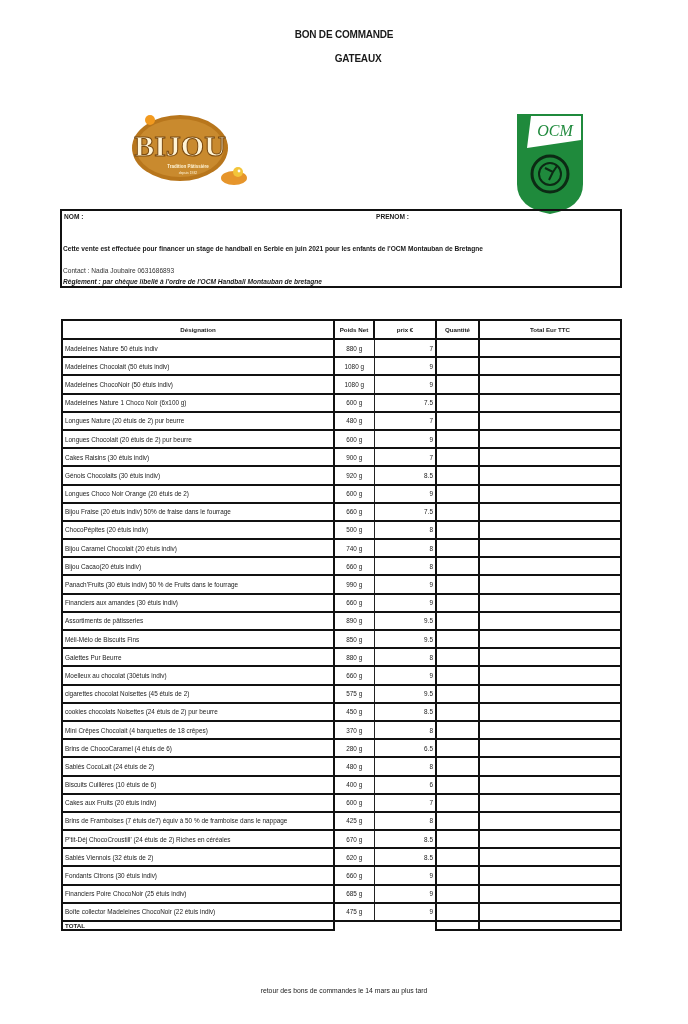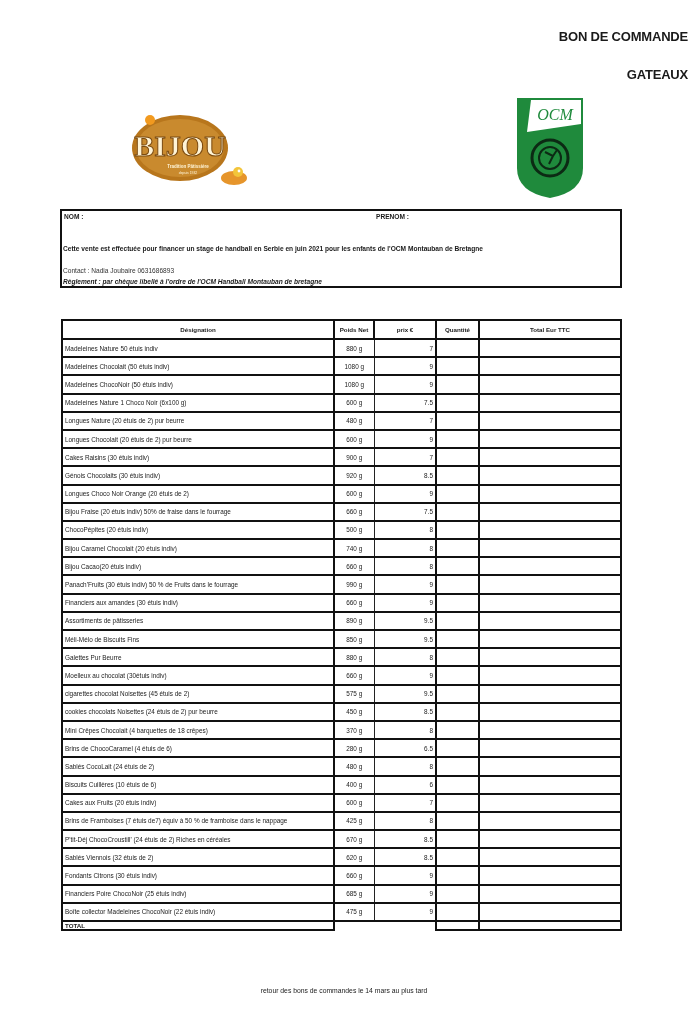--- a/index.html
+++ b/index.html
@@ -4,30 +4,30 @@
   <style>
     * { box-sizing: border-box; margin: 0; padding: 0; }
     html, body { width: 688px; height: 1024px; background: #ffffff; }
     body {
       position: relative;
       font-family: "Liberation Sans", "DejaVu Sans", sans-serif;
       color: #1a1a1a;
       overflow: hidden;
     }
     .title {
-      position: absolute; left: 0; width: 688px; text-align: right;
-      font-weight: bold; font-size: 13px; letter-spacing: -0.2px;
+      position: absolute; left: 0; width: 688px; text-align: center;
+      font-weight: bold; font-size: 10px; letter-spacing: -0.2px;
     }
     #doc-title { top: 29px; }
-    #doc-subtitle { top: 67px; padding-left: 28px; }
+    #doc-subtitle { top: 53px; padding-left: 28px; }
 
     
     .bijou-logo { position: absolute; left: 128px; top: 112px; width: 128px; height: 78px; }
     
-    .ocm-logo { position: absolute; left: 515px; top: 96px; width: 70px; height: 104px; }
+    .ocm-logo { position: absolute; left: 515px; top: 112px; width: 70px; height: 104px; }
 
     
     .info-box {
       position: absolute; left: 60px; top: 209px; width: 562px; height: 79px;
       border: 2px solid #111;
       font-size: 6.6px;
     }
     .info-box .lbl { position: absolute; }
     #nom-label { left: 2px; top: 2px; font-weight: bold; }
     #prenom-label { left: 314px; top: 2px; font-weight: bold; }

